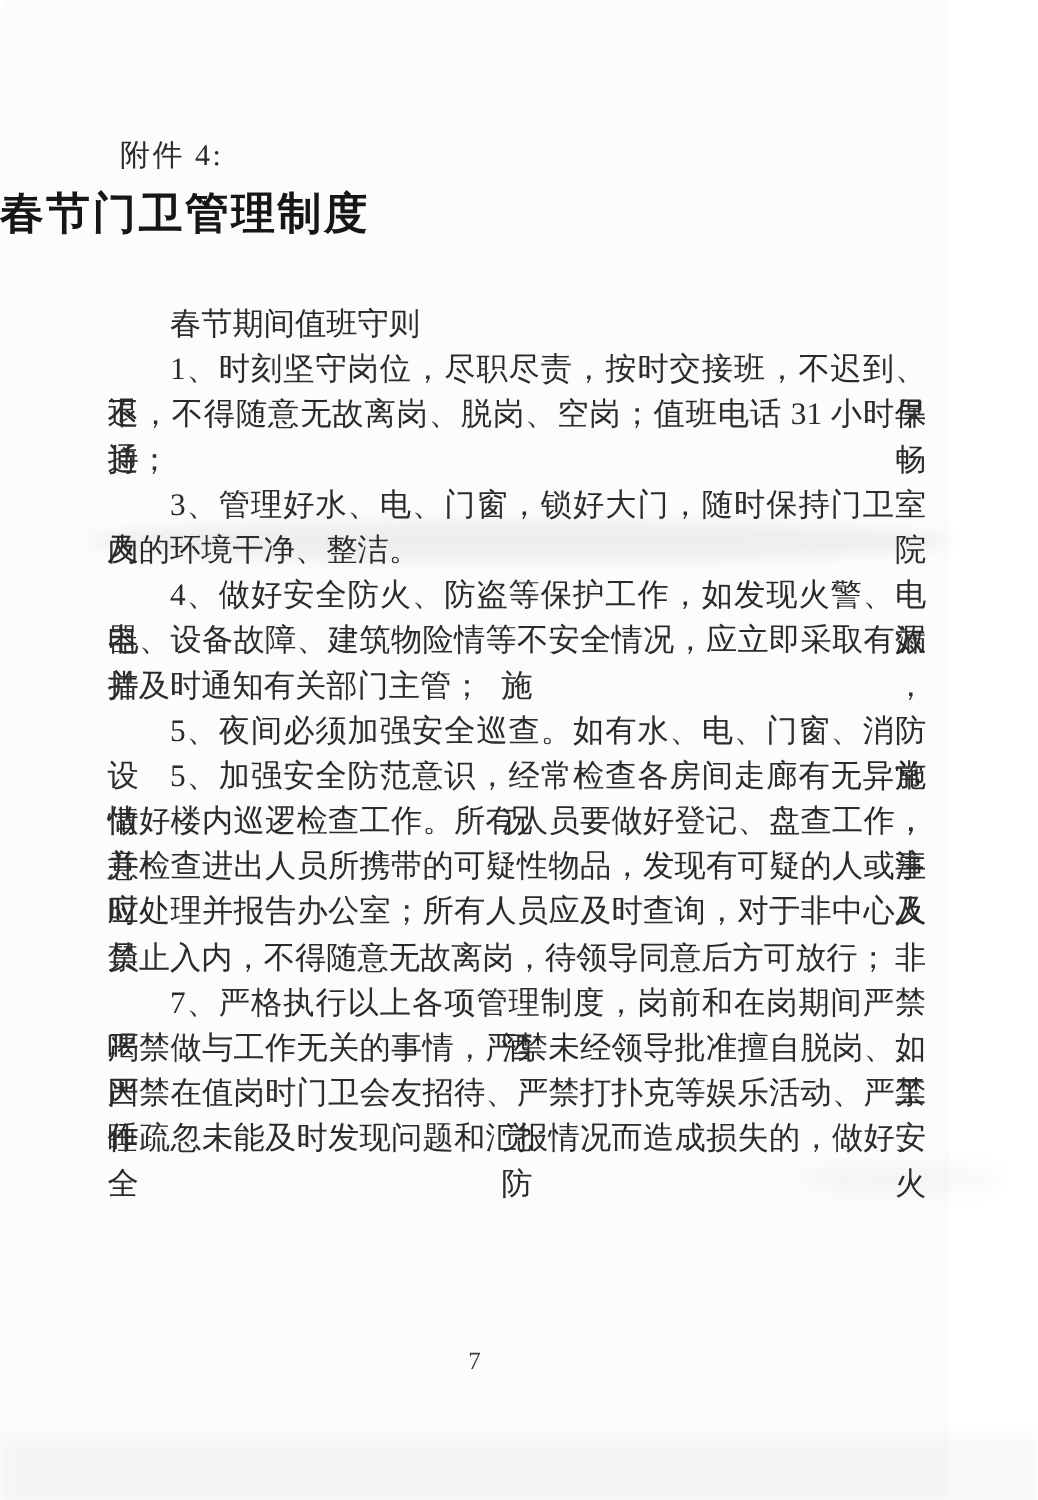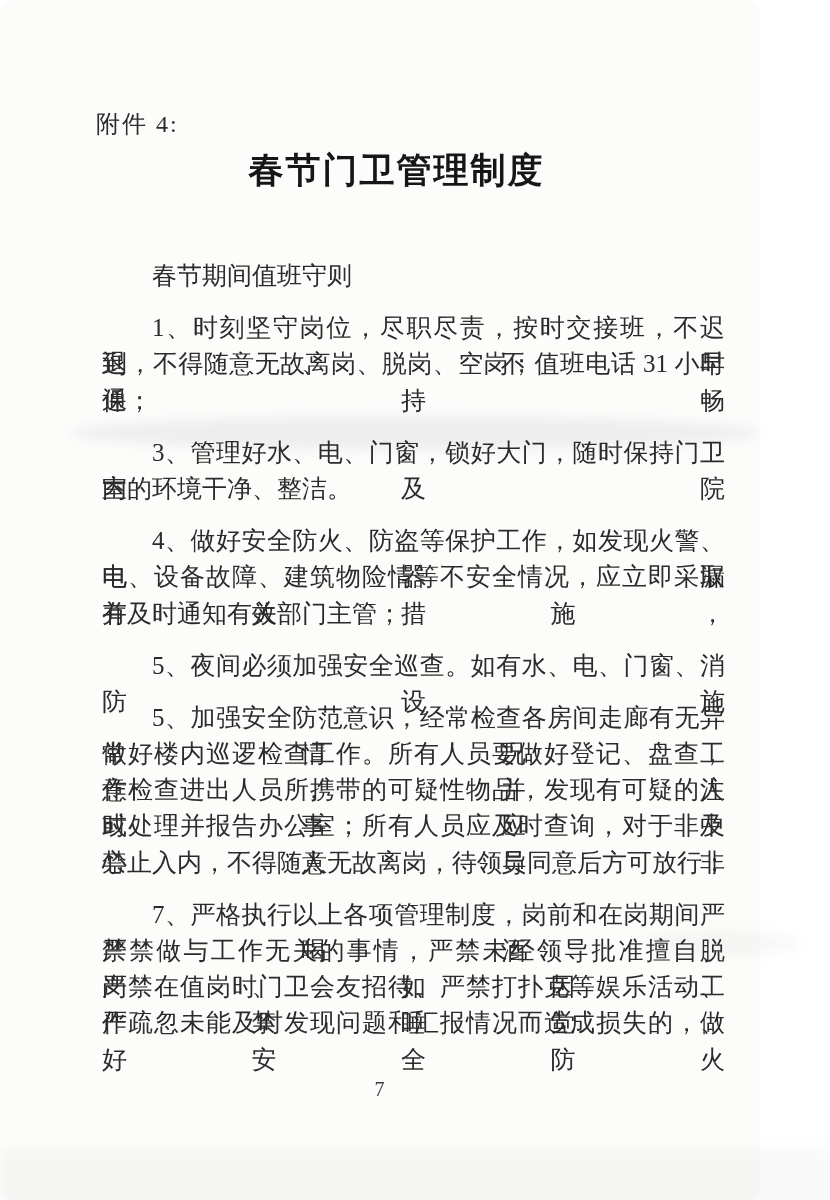--- a/index.html
+++ b/index.html
@@ -46,36 +46,34 @@
     left: 96px; top: 108px;
     font-size: 24px;
     letter-spacing: 2px;
     color: var(--ink);
     white-space: nowrap;
   }
   .doc-title {
     position: absolute;
     left: 0; top: 147px;
     width: 100%;
-    text-align: center;
     font-family: "Liberation Sans", sans-serif;
     font-weight: 700;
     font-size: 35px;
     letter-spacing: 2px;
     color: var(--title-ink);
-    padding-left: 33px;
   }
   .document-body {
     position: absolute;
     left: 86px; top: 242px;
     width: 655px;
     font-size: 25px;
     color: var(--ink);
   }
-  .paragraph { margin: 16px; }
+  .paragraph { margin: 0; }
   .text-line {
     height: 36.2px;
     line-height: 36.2px;
     white-space: nowrap;
     overflow: visible;
   }
   .text-line.full {
     white-space: normal;
     text-align: justify;
     text-align-last: justify;

